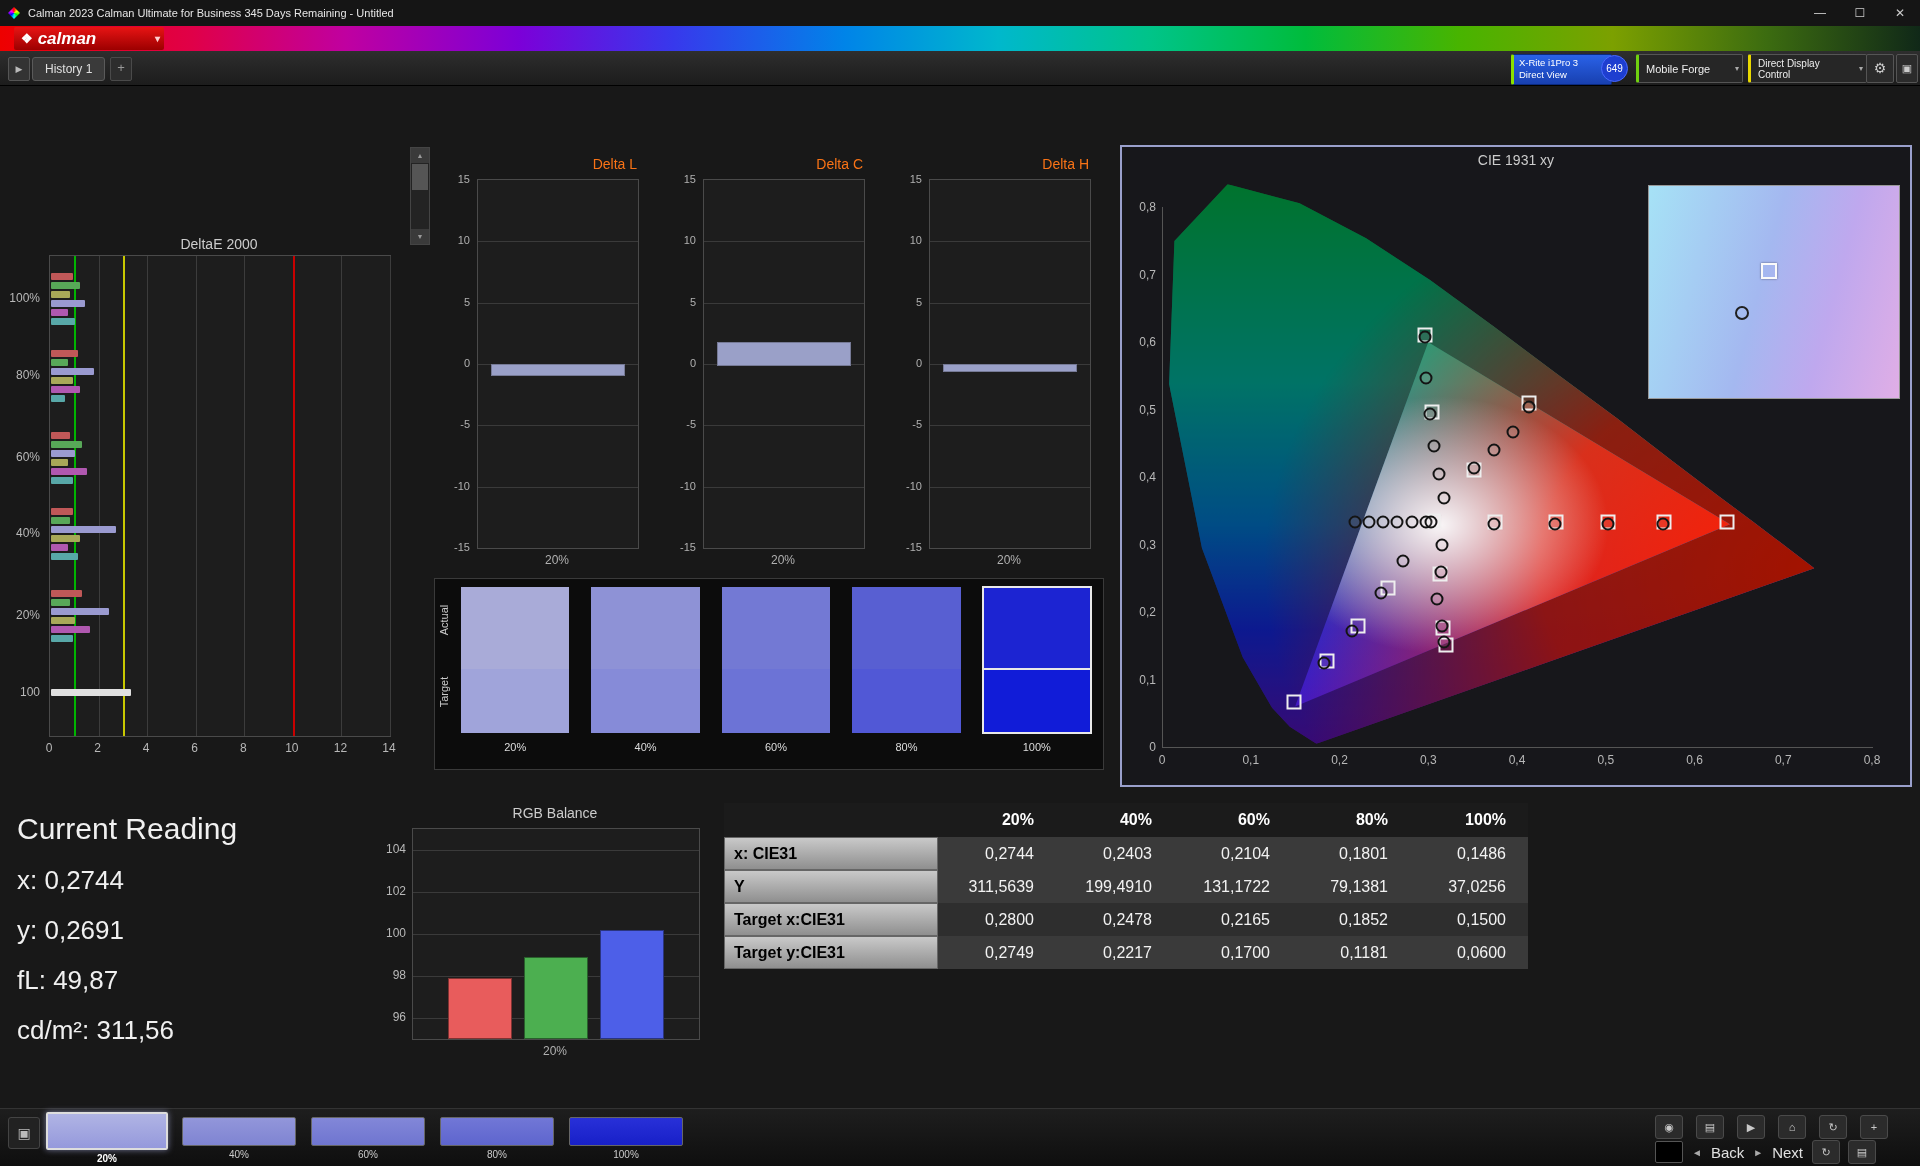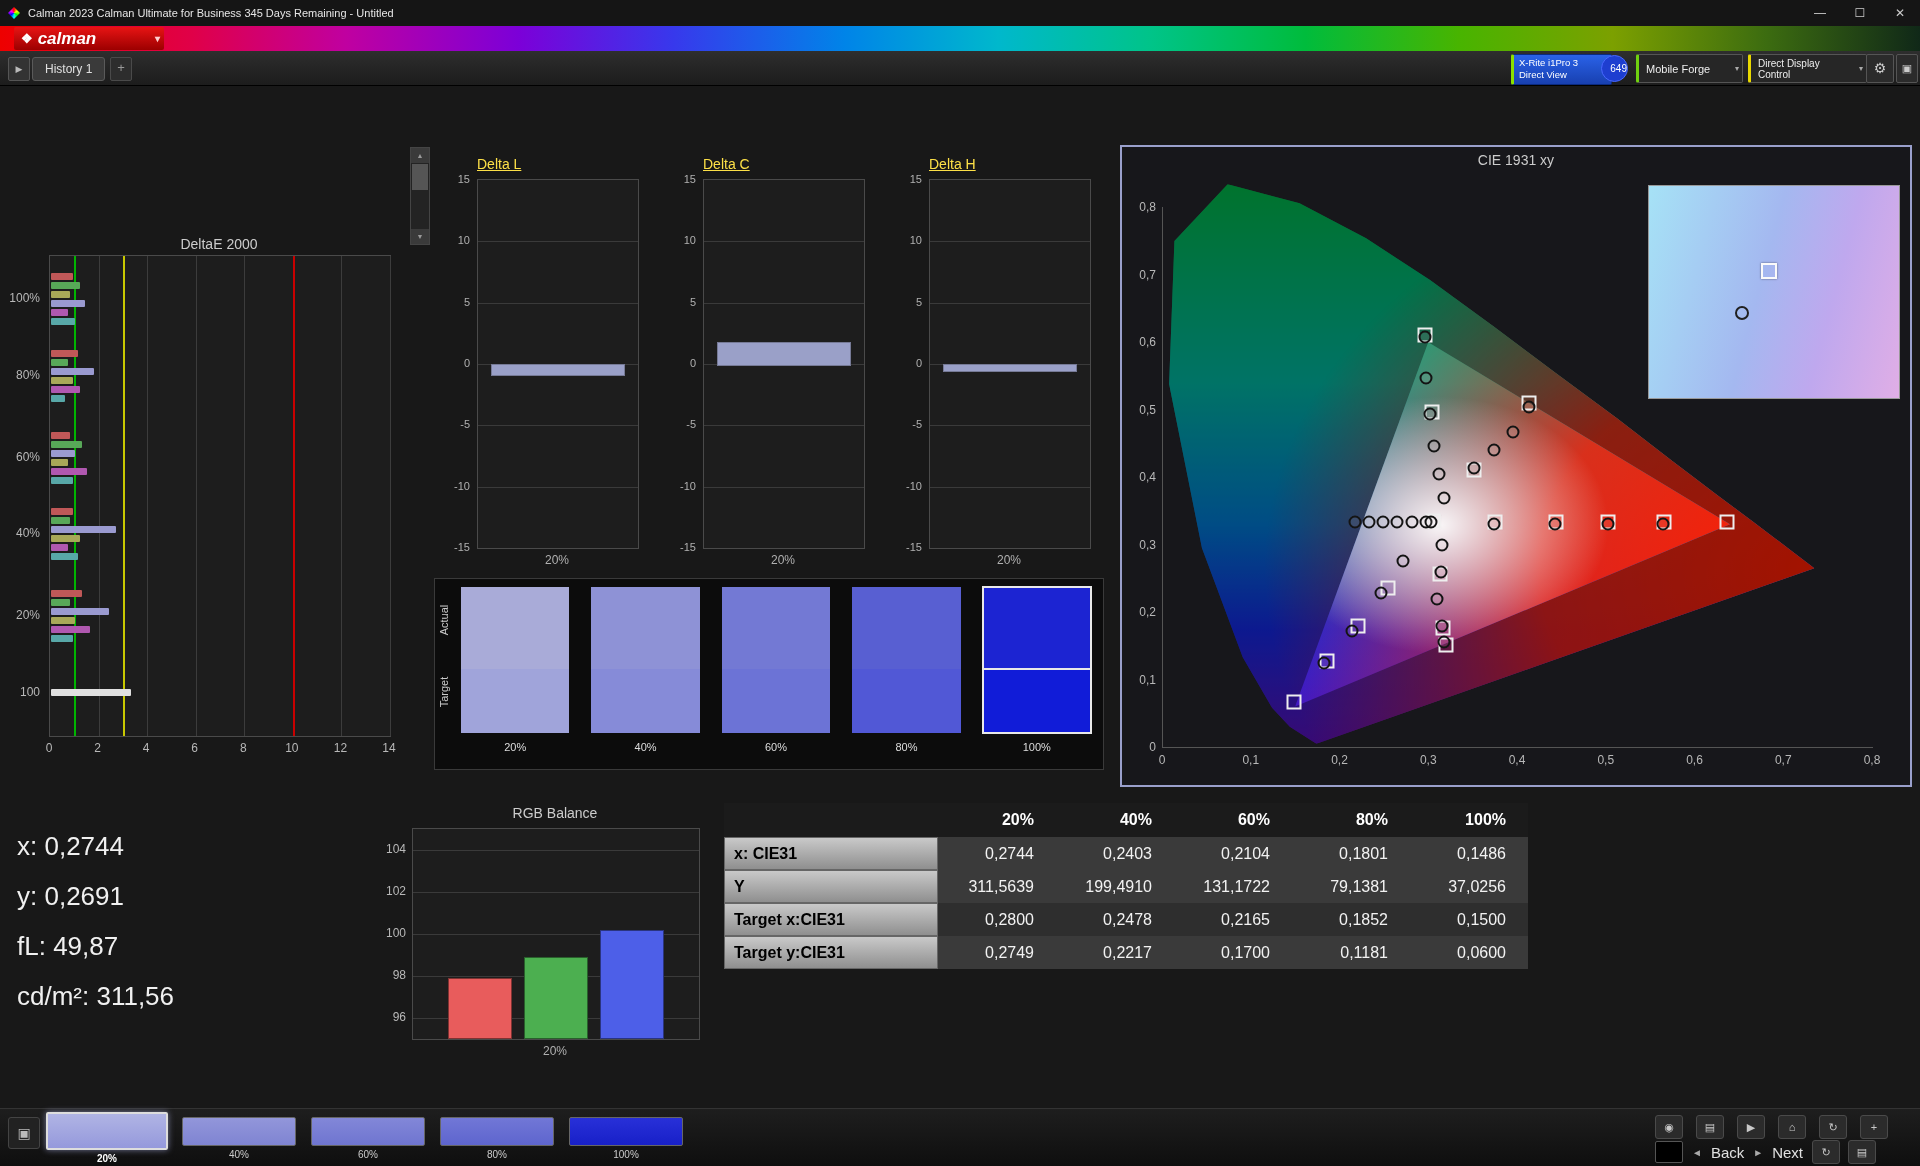--- a/index.html
+++ b/index.html
@@ -34,21 +34,21 @@
           border-radius:2px;color:#bbb;font-size:9px;line-height:22px;text-align:center;}
   .tab{position:absolute;left:32px;top:6px;height:22px;line-height:22px;padding:0 12px;background:#3a3a3a;
        border:1px solid #5a5a5a;border-radius:3px;font-size:12px;color:#e0e0e0;}
   .addbtn{position:absolute;left:110px;top:6px;width:20px;height:22px;background:#2d2d2d;border:1px solid #4a4a4a;
           border-radius:2px;color:#999;font-size:13px;line-height:20px;text-align:center;}
   .meter-btn{position:absolute;left:1511px;top:3px;width:80px;height:27px;
              background:linear-gradient(#2a62e8,#1840b0);border:1px solid #0a2a80;border-left:3px solid #8ce000;
              border-radius:2px;color:#fff;font-size:9.5px;line-height:1.3;padding:2px 12px 0 5px;}
   .meter-btn .caret{position:absolute;right:2px;top:9px;font-size:8px;color:#cfe0ff;}
   .badge{position:absolute;left:1601px;top:4px;width:25px;height:25px;border-radius:50%;
-         background:#1e3ed0;border:1px solid #4868ff;color:#fff;font-size:10px;line-height:25px;text-align:right;}
+         background:#1e3ed0;border:1px solid #4868ff;color:#fff;font-size:10px;line-height:25px;text-align:center;}
   .source-btn,.display-btn{position:absolute;top:3px;height:27px;background:#262626;border:1px solid #555;
          border-radius:2px;color:#eee;display:flex;align-items:center;padding:0 14px 0 7px;}
   .source-btn{left:1636px;width:82px;border-left:3px solid #70d010;font-size:11px;}
   .display-btn{left:1748px;width:94px;border-left:3px solid #e8d800;font-size:10px;}
   .source-btn .caret,.display-btn .caret{position:absolute;right:3px;font-size:8px;color:#aaa;}
   .gear-btn{position:absolute;left:1866px;top:3px;width:26px;height:27px;background:#2b2b2b;border:1px solid #555;
             border-radius:2px;color:#ccc;font-size:14px;line-height:27px;text-align:center;}
   .panel-btn{position:absolute;left:1896px;top:3px;width:20px;height:27px;background:#2b2b2b;border:1px solid #555;
              border-radius:2px;color:#ccc;font-size:11px;line-height:27px;text-align:center;}
 
@@ -69,21 +69,21 @@
   .deltae-xlabels{position:absolute;left:49px;top:741px;width:340px;height:16px;}
   .deltae-xlabels .xlab{position:absolute;transform:translateX(-50%);font-size:12px;color:#b8b8b8;}
   .vgrid{position:absolute;top:0;bottom:0;width:1px;background:#3c3c3c;}
   .refline{position:absolute;top:0;bottom:0;width:2px;}
   .bargroup{position:absolute;left:1px;right:1px;}
   .hbar{height:7px;margin-bottom:2px;border-radius:1px;}
 
   
   .dchart{position:absolute;top:150px;width:190px;height:425px;}
   #dchart-l{left:447px;} #dchart-c{left:673px;} #dchart-h{left:899px;}
-  .dtitle{position:absolute;left:30px;right:0;top:6px;text-align:left;font-size:14px;color:#fde047;text-decoration:underline;}
+  .dtitle{position:absolute;left:30px;right:0;top:6px;text-align:right;font-size:14px;color:#f97316;}
   .dylabels{position:absolute;left:0;top:29px;width:26px;height:368px;}
   .dylabels .ylab{position:absolute;right:3px;transform:translateY(-50%);font-size:11px;color:#b0b0b0;}
   .dplot{position:absolute;left:30px;top:29px;width:160px;height:368px;background:#1d1d1d;border:1px solid #4a4a4a;}
   .dxlabel{position:absolute;left:30px;width:160px;top:403px;text-align:center;font-size:12px;color:#b0b0b0;}
   .hgrid{position:absolute;left:0;right:0;height:1px;background:#3a3a3a;}
   .deltabar{position:absolute;left:8%;right:8%;border:1px solid #767a96;}
 
   
   .swatch-panel{position:absolute;left:434px;top:578px;width:668px;height:190px;background:#0c0c0c;
                 border:1px solid #3a3a3a;}
@@ -497,20 +497,21 @@
         <span class="xlab" style="left: 87.5%;">0,7</span>
         <span class="xlab" style="left: 100%;">0,8</span>
       </div>
     <div class="cie-inset">
         <div class="inset-circle" style="left: 37%; top: 60%;"></div>
         <div class="inset-square" style="left: 48%; top: 40%;"></div>
       </div>
   </div>
 
   <div class="current-reading">
+    <div class="cr-title">Current Reading</div>
     <div class="cr-line">x: 0,2744</div>
     <div class="cr-line">y: 0,2691</div>
     <div class="cr-line">fL: 49,87</div>
     <div class="cr-line">cd/m²: 311,56</div>
   </div>
 
   <div class="rgb-chart">
     <div class="rgb-title">RGB Balance</div>
     <div class="rgb-ylabels">
         <div class="ylab" style="top: 10%;">104</div>

